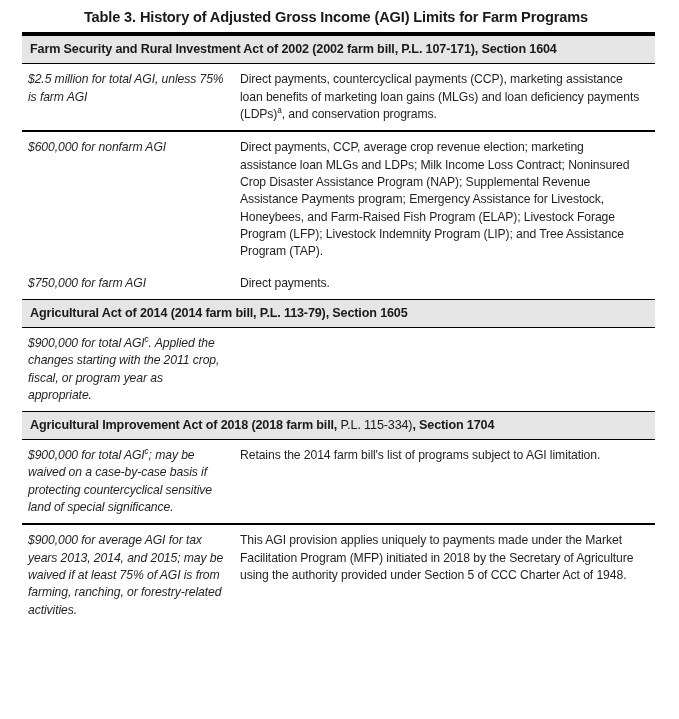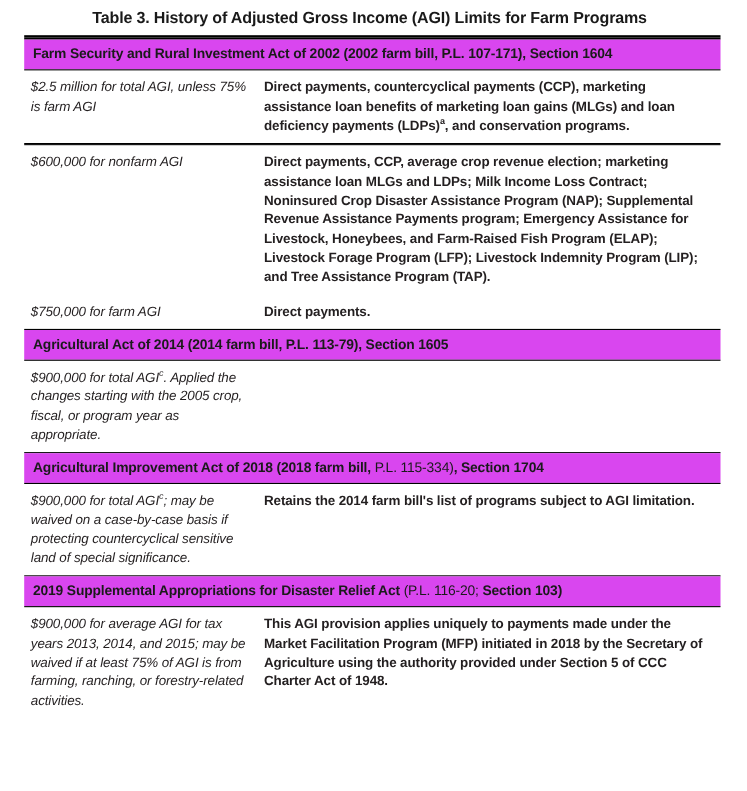--- a/index.html
+++ b/index.html
@@ -66,21 +66,21 @@
     text-align: center;
     color: #1a1a1a;
     letter-spacing: -0.1px;
     line-height: 1.3;
   }
   .col-head.c1 { width: 218px; flex: 0 0 218px; }
   .col-head.c2 { flex: 1 1 auto; }
 
   
   .band {
-    background: #d946ef;
+    background: #e5e5e5;
     padding: 5px 0 5px 8px;
     font-size: 12.6px;
     font-weight: bold;
     color: #1a1a1a;
     letter-spacing: -0.15px;
     line-height: 1.35;
     white-space: nowrap;
   }
   .band .plain {
     font-weight: normal;
@@ -108,21 +108,20 @@
     flex: 0 0 218px;
     padding-left: 6px;
     padding-right: 12px;
     box-sizing: border-box;
     font-style: italic;
   }
   .cell.c2 {
     flex: 1 1 auto;
     padding-right: 14px;
     box-sizing: border-box;
-    font-weight: bold;
   }
   .cell sup {
     font-size: 8.2px;
     vertical-align: super;
     line-height: 0;
   }
 </style>
 </head>
 <body>
 
@@ -151,31 +150,30 @@
           <div class="cell c2"><span>Direct payments, CCP, average crop revenue election; marketing assistance loan MLGs and LDPs; Milk Income Loss Contract; Noninsured Crop Disaster Assistance Program (NAP); Supplemental Revenue Assistance Payments program; Emergency Assistance for Livestock, Honeybees, and Farm-Raised Fish Program (ELAP); Livestock Forage Program (LFP); Livestock Indemnity Program (LIP); and Tree Assistance Program (TAP).</span></div>
         </div>
         <div class="row">
           <div class="cell c1"><span>$750,000 for farm AGI</span></div>
           <div class="cell c2"><span>Direct payments.</span></div>
         </div>
         <div class="rule-light"></div>
         <div class="band"><span>Agricultural Act of 2014 (2014 farm bill, P.L. 113-79), Section 1605</span></div>
         <div class="rule-light"></div>
         <div class="row">
-          <div class="cell c1"><span>$900,000 for total AGI</span><sup>c</sup><span>. Applied the changes starting with the 2005 crop, fiscal, or program year as appropriate.</span></div>
+          <div class="cell c1"><span>$900,000 for total AGI</span><sup>c</sup><span>. Applied the changes starting with the 2011 crop, fiscal, or program year as appropriate.</span></div>
         </div>
         <div class="rule-light"></div>
         <div class="band"><span>Agricultural Improvement Act of 2018 (2018 farm bill,</span><span class="plain"> P.L. 115-334)</span><span>, Section 1704</span></div>
         <div class="rule-light"></div>
         <div class="row">
           <div class="cell c1"><span>$900,000 for total AGI</span><sup>c</sup><span>; may be waived on a case-by-case basis if protecting countercyclical sensitive land of special significance.</span></div>
           <div class="cell c2"><span>Retains the 2014 farm bill's list of programs subject to AGI limitation.</span></div>
         </div>
         <div class="rule-light"></div>
-        <div class="band"><span>2019 Supplemental Appropriations for Disaster Relief Act</span><span class="plain"> (P.L. 116-20;</span><span> Section 103)</span></div>
         <div class="rule-light"></div>
         <div class="row">
           <div class="cell c1"><span>$900,000 for average AGI for tax years 2013, 2014, and 2015; may be waived if at least 75% of AGI is from farming, ranching, or forestry-related activities.</span></div>
           <div class="cell c2"><span>This AGI provision applies uniquely to payments made under the Market Facilitation Program (MFP) initiated in 2018 by the Secretary of Agriculture using the authority provided under Section 5 of CCC Charter Act of 1948.</span></div>
         </div>
       </div>
 
   </div>
 
 </div>

